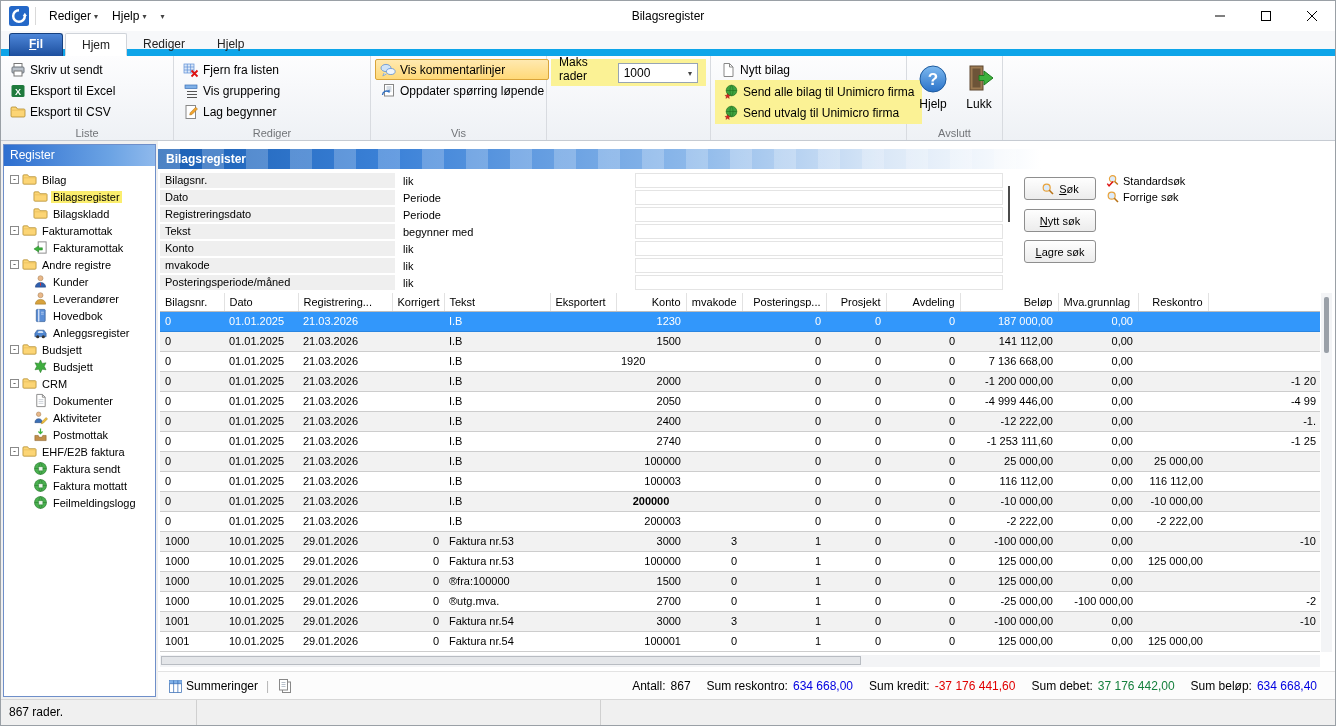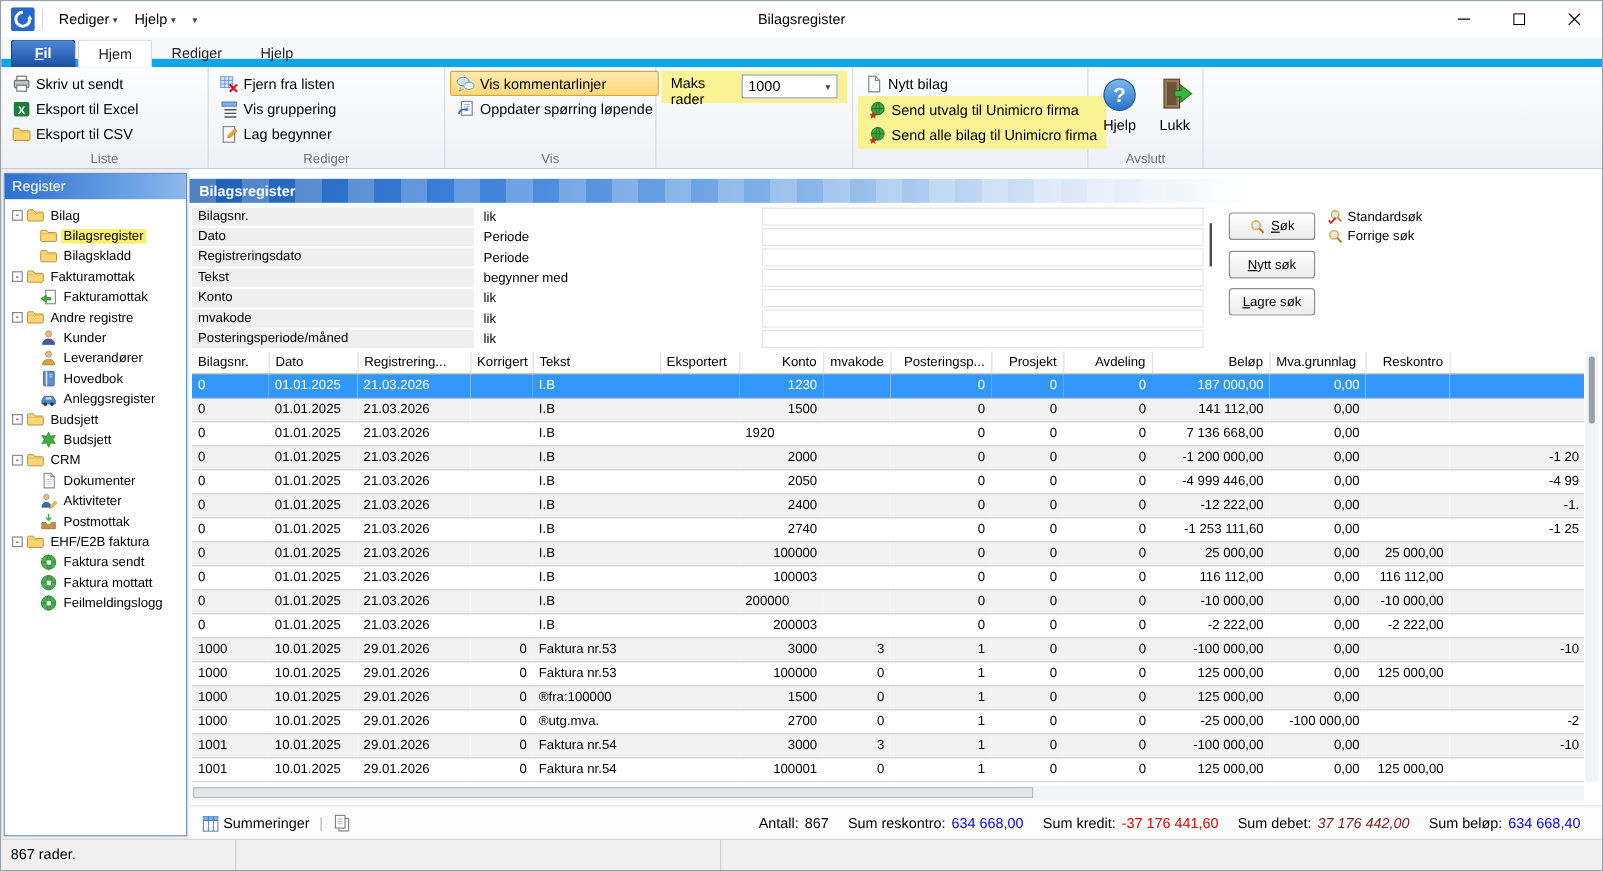--- a/index.html
+++ b/index.html
@@ -40,21 +40,21 @@
   .rgroup{position:relative;height:100%;border-right:1px solid #d8dbe0;padding:3px 4px 16px;display:flex;gap:2px}
   .glabel{position:absolute;bottom:1px;left:0;right:0;text-align:center;font-size:11px;color:#717478}
   .col{display:flex;flex-direction:column}
   .sbtn{display:flex;align-items:center;gap:4px;height:21px;padding:0 4px;font-size:12px;white-space:nowrap;border:1px solid transparent;border-radius:2px}
   .sbtn .ic{width:16px;height:16px}
   .sbtn.toggled{background:linear-gradient(#ffe9b0,#ffd978);border:1px solid #d9a43a}
   .bbtn{display:flex;flex-direction:column;align-items:center;justify-content:flex-start;gap:2px;padding:4px 6px;font-size:12px;white-space:nowrap}
   .bbtn .ic{width:32px;height:32px}
   .bbtn.disabled{color:#9a9da1}
   .bbtn.disabled .ic{opacity:.5}
-  .maks-strip{display:flex;align-items:flex-start;gap:6px;padding:3px 8px;height:27px;background:#fbf295}
+  .maks-strip{display:flex;align-items:flex-end;gap:6px;padding:3px 8px;height:27px;background:#fbf295}
   .combo{width:90px;height:20px;background:#fff;border:1px solid #97a4b4;display:flex;align-items:center;justify-content:space-between;padding:0 5px;font-size:12px}
   .combo .qa-arrow{font-size:8px}
   .yellowwrap{padding:1px 3px;background:#fbf295}
 
   
   .sidebar{position:absolute;top:143px;left:2px;width:153px;bottom:28px;border:1px solid #6f8fc9;background:#fff;display:flex;flex-direction:column}
   .reg-header{height:21px;background:linear-gradient(90deg,#2e6fd0,#6ba3e4 70%,#8fb9ec);color:#fff;padding:3px 6px;font-size:12px}
   .tree{flex:1;overflow:hidden;padding:5px 2px;font-size:11px}
   .trow{display:flex;align-items:center;height:17px;gap:3px;white-space:nowrap}
   .trow.l0{padding-left:4px}
@@ -291,31 +291,31 @@
       </div>
       <div class="yellowwrap">
         <div class="sbtn">
           <span class="ic">
               <svg viewBox="0 0 16 16">
                 <circle cx="8.5" cy="6.5" r="5.3" fill="#3fa33f" stroke="#1e6e1e" stroke-width=".7"></circle>
                 <path d="M3.2 6.5h10.6M8.5 1.2c2 1.8 2 8.8 0 10.6M8.5 1.2c-2 1.8-2 8.8 0 10.6" stroke="#1e6e1e" fill="none" stroke-width=".6"></path>
                 <path d="M4.6 9.6l.8 1.7 1.9.1-1.5 1.2.5 1.8-1.7-1.1-1.7 1.1.5-1.8L1.9 11.4l1.9-.1z" fill="#d22" stroke="#8a1111" stroke-width=".4"></path>
               </svg>
             </span>
-          <span>Send utvalg til Unimicro firma</span>
+          <span>Send alle bilag til Unimicro firma</span>
         </div>
         <div class="sbtn">
           <span class="ic">
               <svg viewBox="0 0 16 16">
                 <circle cx="8.5" cy="6.5" r="5.3" fill="#3fa33f" stroke="#1e6e1e" stroke-width=".7"></circle>
                 <path d="M3.2 6.5h10.6M8.5 1.2c2 1.8 2 8.8 0 10.6M8.5 1.2c-2 1.8-2 8.8 0 10.6" stroke="#1e6e1e" fill="none" stroke-width=".6"></path>
                 <path d="M4.6 9.6l.8 1.7 1.9.1-1.5 1.2.5 1.8-1.7-1.1-1.7 1.1.5-1.8L1.9 11.4l1.9-.1z" fill="#d22" stroke="#8a1111" stroke-width=".4"></path>
               </svg>
             </span>
-          <span>Send alle bilag til Unimicro firma</span>
+          <span>Send utvalg til Unimicro firma</span>
         </div>
       </div>
     </div>
   </div>
 
   <div class="rgroup" style="width:96px">
     <div class="bbtn">
       <span class="ic">
           <svg viewBox="0 0 32 32">
             <defs>
@@ -818,21 +818,21 @@
             <td style="text-align: right;">116 112,00</td>
             <td style="text-align: right;"></td>
           </tr>
           <tr class="alt">
             <td style="text-align: left;">0</td>
             <td style="text-align: left;">01.01.2025</td>
             <td style="text-align: left;">21.03.2026</td>
             <td style="text-align: right;"></td>
             <td style="text-align: left;">I.B</td>
             <td style="text-align: left;"></td>
-            <td style="text-align: left;">200000</td>
+            <td style="text-align: center; font-weight: bold;">200000</td>
             <td style="text-align: right;"></td>
             <td style="text-align: right;">0</td>
             <td style="text-align: right;">0</td>
             <td style="text-align: right;">0</td>
             <td style="text-align: right;">-10 000,00</td>
             <td style="text-align: right;">0,00</td>
             <td style="text-align: right;">-10 000,00</td>
             <td style="text-align: right;"></td>
           </tr>
           <tr>
@@ -993,21 +993,21 @@
     <span class="sum-pair">
           <span>Sum reskontro:</span>
           <span style="color: rgb(0, 0, 224);">634 668,00</span>
         </span>
         <span class="sum-pair">
           <span>Sum kredit:</span>
           <span style="color: rgb(224, 0, 0);">-37 176 441,60</span>
         </span>
         <span class="sum-pair">
           <span>Sum debet:</span>
-          <span style="color: #7f1d1d; font-style: italic;">37 176 442,00</span>
+          <span style="color: #15803d;">37 176 442,00</span>
         </span>
         <span class="sum-pair">
           <span>Sum beløp:</span>
           <span style="color: rgb(0, 0, 224);">634 668,40</span>
         </span>
       </div>
   </div>
 </div>
 
 <div class="statusbar">

